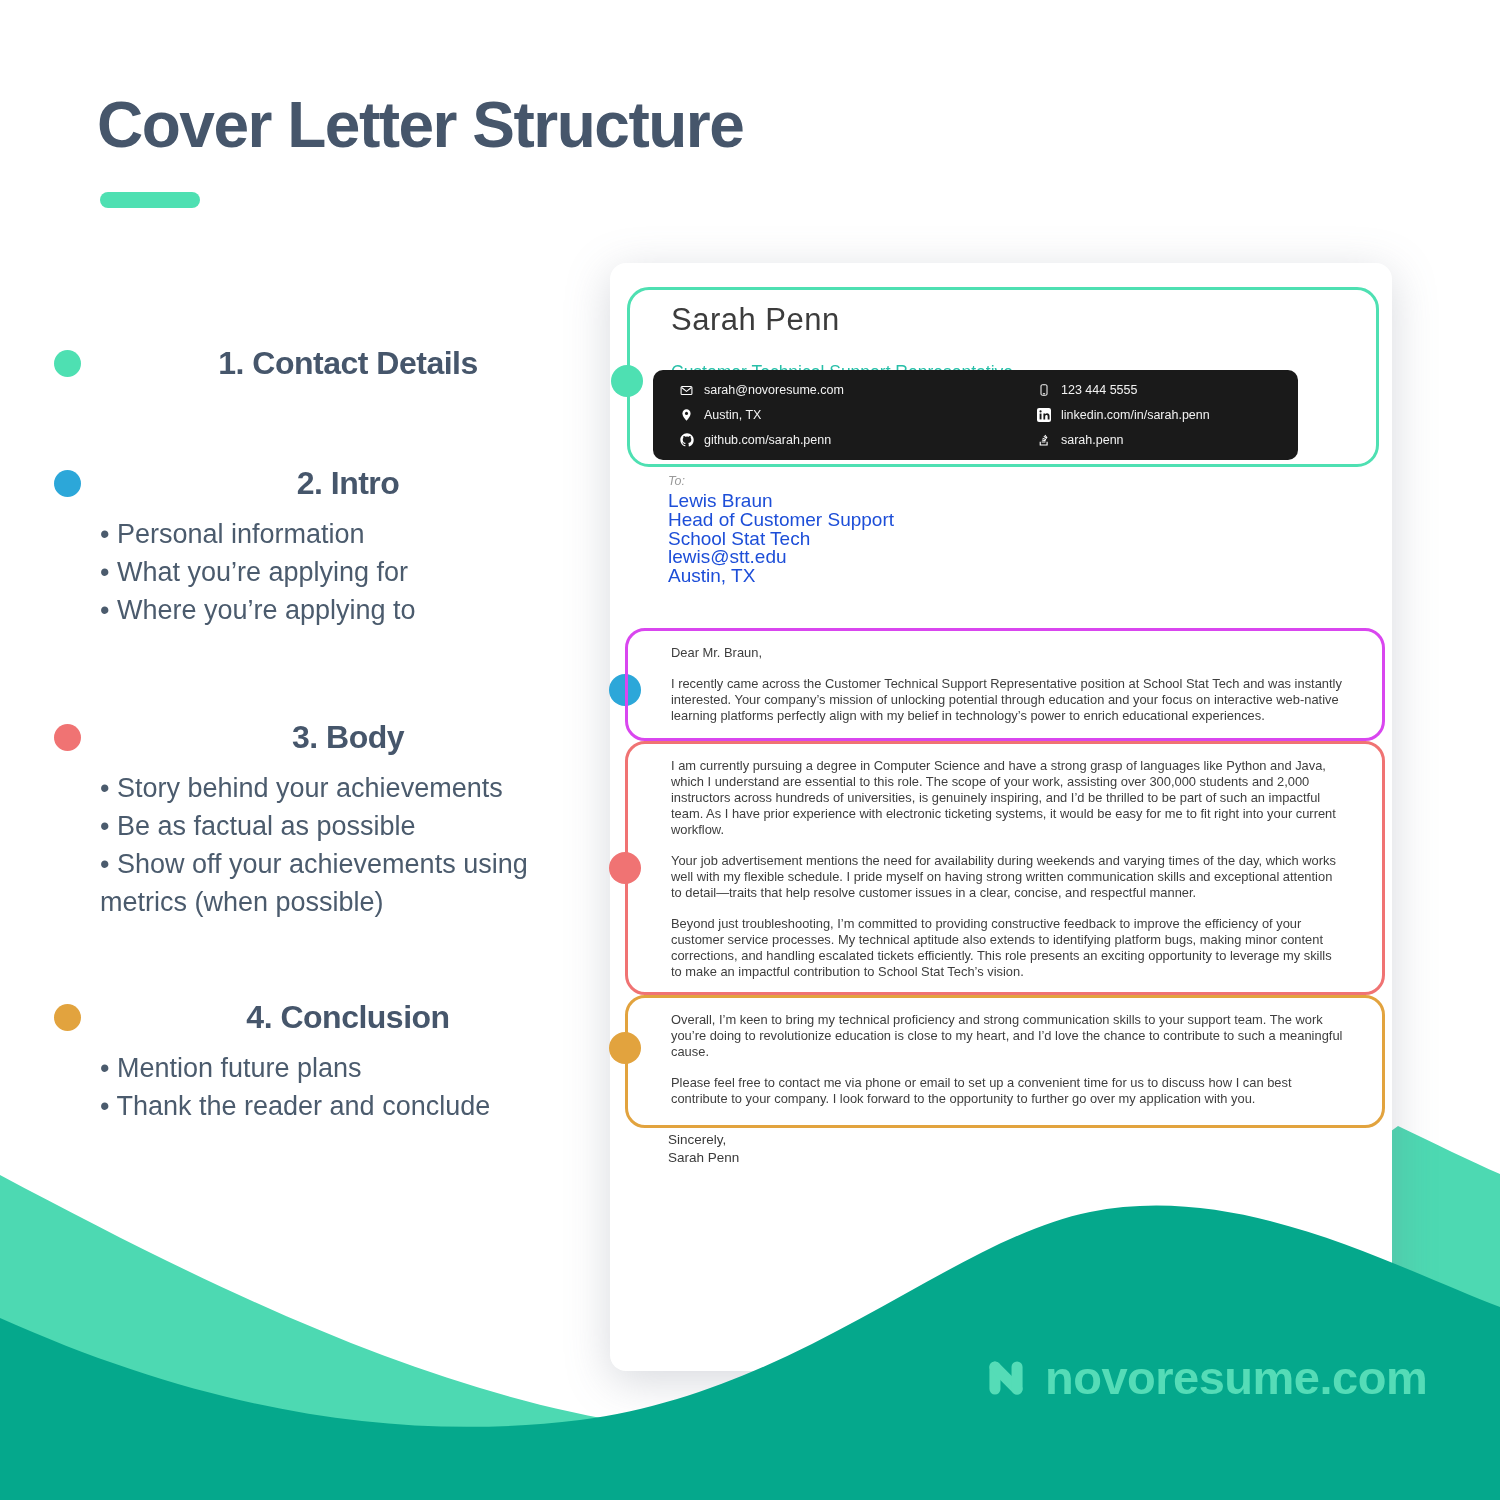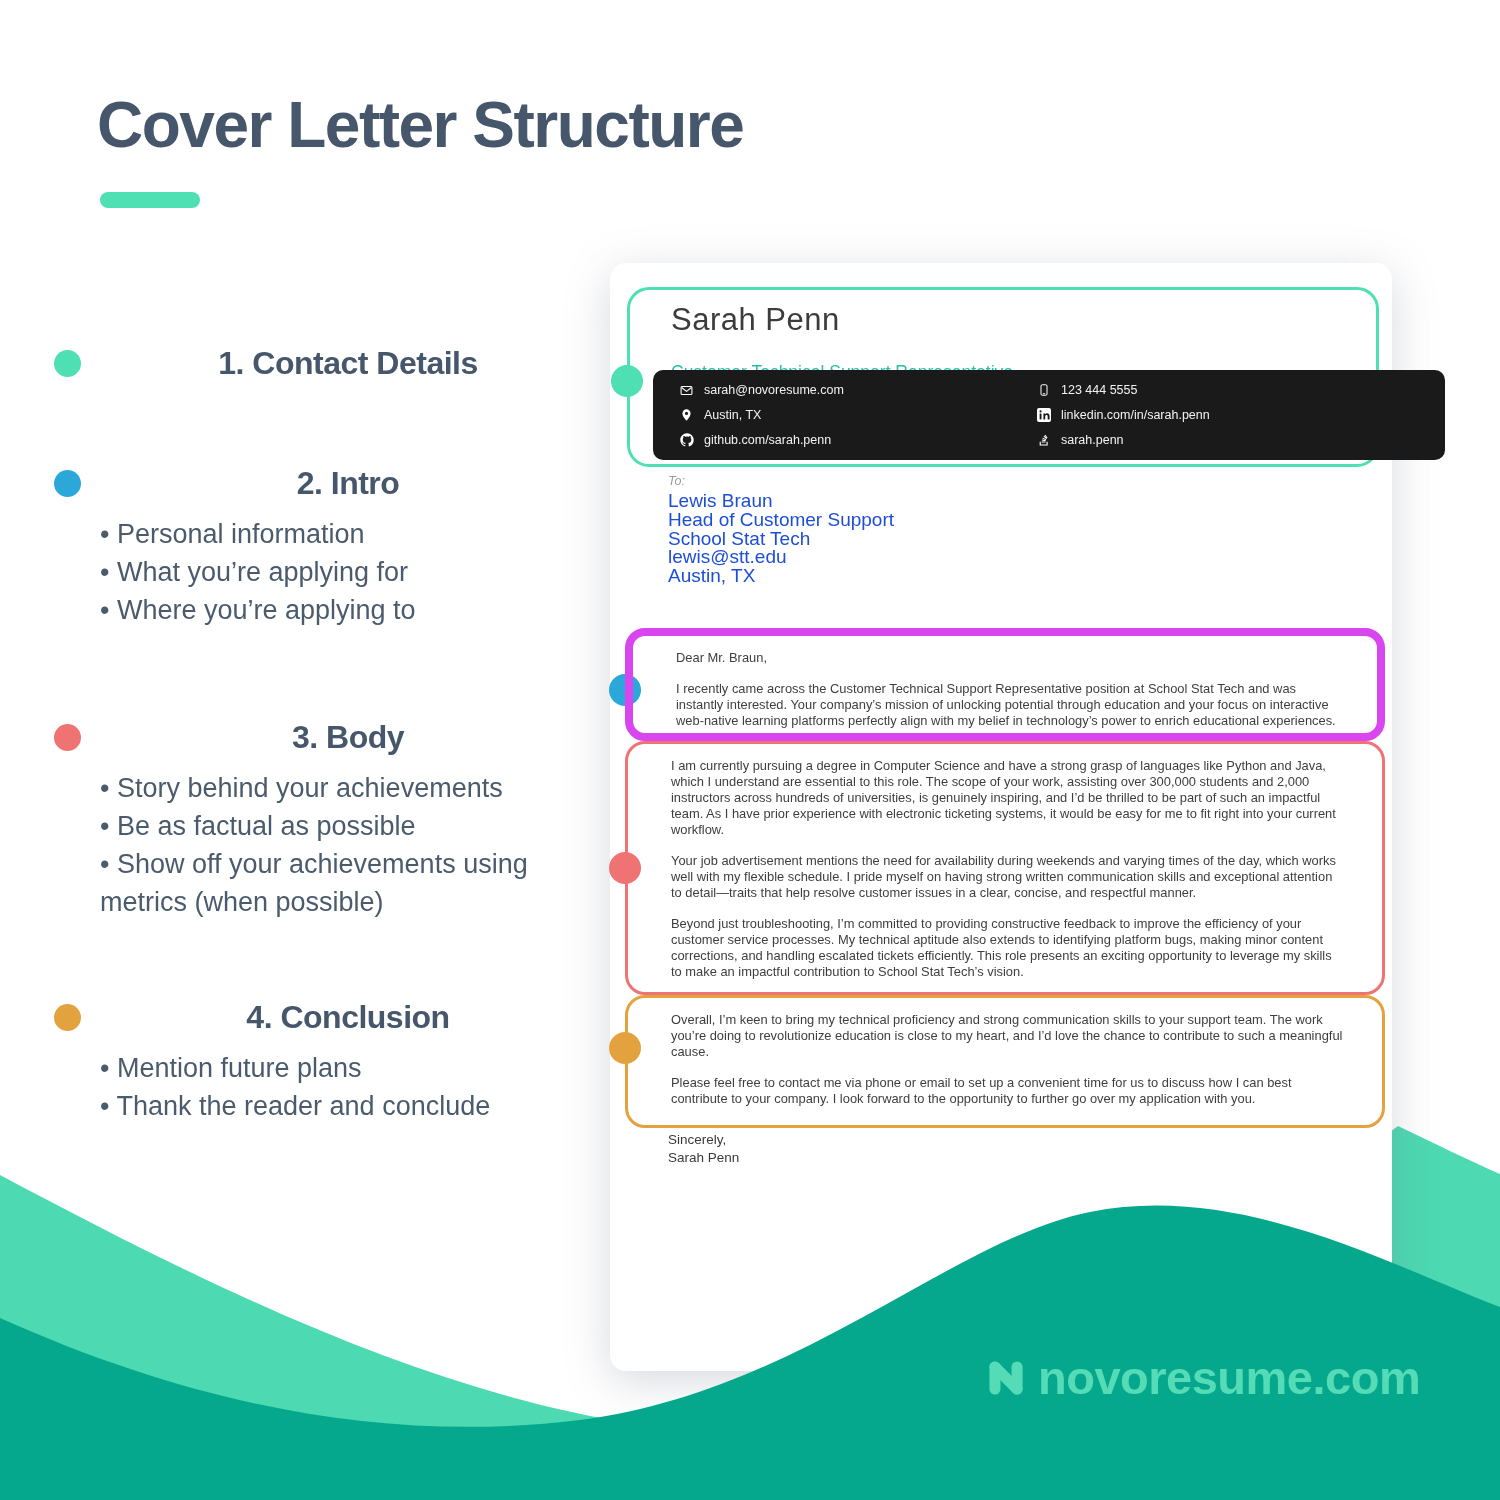--- a/index.html
+++ b/index.html
@@ -19,47 +19,47 @@
   .sec-head{margin-left:43px;font-size:32px;font-weight:700;color:#46566b;letter-spacing:-0.5px;text-align:center;}
   .sec-items{margin-left:46px;margin-top:13px;width:472px;font-size:27px;color:#4b5b6d;line-height:38px;}
 
   
   .page{position:absolute;left:610px;top:263px;width:782px;height:1108px;background:#fff;
         border-radius:16px;box-shadow:0 10px 45px rgba(110,120,135,.28);z-index:2;}
   .header-box{position:absolute;left:17px;top:24px;width:752px;height:180px;
         border:3px solid #4ee0b2;border-radius:22px;box-sizing:border-box;}
   .person-name{position:absolute;left:41px;top:12px;font-size:31px;color:#3c3c3c;letter-spacing:.5px;}
   .person-job{position:absolute;left:41px;top:72px;font-size:17.5px;font-weight:500;color:#27bfa8;}
-  .contact-bar{position:absolute;left:23px;top:80px;width:792px;height:90px;border-radius:10px;
+  .contact-bar{position:absolute;left:23px;top:80px;width:645px;height:90px;border-radius:10px;
         background:#1a1a1a;display:grid;grid-template-columns:357px 1fr;grid-auto-rows:1fr;
         align-items:center;padding:8px 0 8px 26px;box-sizing:border-box;}
   .contact-cell{display:flex;align-items:center;gap:10px;color:#f2f2f2;font-size:12.5px;}
   .cicon{display:inline-flex;width:15px;justify-content:center;}
 
   .dot{position:absolute;width:32px;height:32px;border-radius:50%;}
   .dot-teal{left:1px;top:102px;background:#4ee0b2;}
   .dot-blue{left:-1px;top:411px;background:#2ca7d9;}
   .dot-red{left:-1px;top:589px;background:#f07373;}
   .dot-orange{left:-1px;top:769px;background:#e2a33e;}
 
   .to-block{position:absolute;left:58px;top:211px;}
   .to-label{font-size:12.5px;font-style:italic;color:#9a9a9a;margin-bottom:4px;}
   .to-line{font-size:19px;line-height:18.8px;color:#1d4ed8;}
 
   .box{position:absolute;left:15px;width:760px;box-sizing:border-box;border-radius:20px;
        padding:14px 38px 0 43px;}
   .box p{margin:0 0 15px;font-size:12.9px;line-height:16px;color:#3e3e3e;}
-  .box-blue{top:365px;height:113px;border:8px solid #d946ef;}
+  .box-blue{top:365px;height:113px;border:3px solid #d946ef;}
   .box-red{top:478px;height:254px;border:3px solid #f07373;}
   .box-orange{top:732px;height:133px;border:3px solid #e2a33e;}
 
   .signoff{position:absolute;left:58px;top:868px;font-size:13.5px;line-height:18px;color:#3a3a3a;}
 
   
-  .brand{position:absolute;left:980px;top:1350px;display:flex;align-items:center;gap:6px;z-index:4;}
+  .brand{position:absolute;left:980px;top:1350px;display:flex;align-items:center;gap:13px;z-index:4;}
   .brand-text{font-size:47px;font-weight:700;color:#55dcb7;letter-spacing:-0.5px;}
 </style>
 </head>
 <body>
 
 <div class="canvas">
 
   <svg class="wave wave-mint" width="1500" height="1500" viewBox="0 0 1500 1500">
     <path d="M0,1175 C300,1335 560,1452 840,1434 C1090,1418 1290,1205 1398,1126 C1434,1143 1472,1162 1500,1174 L1500,1500 L0,1500 Z" fill="#4dd9b2"></path>
   </svg>

